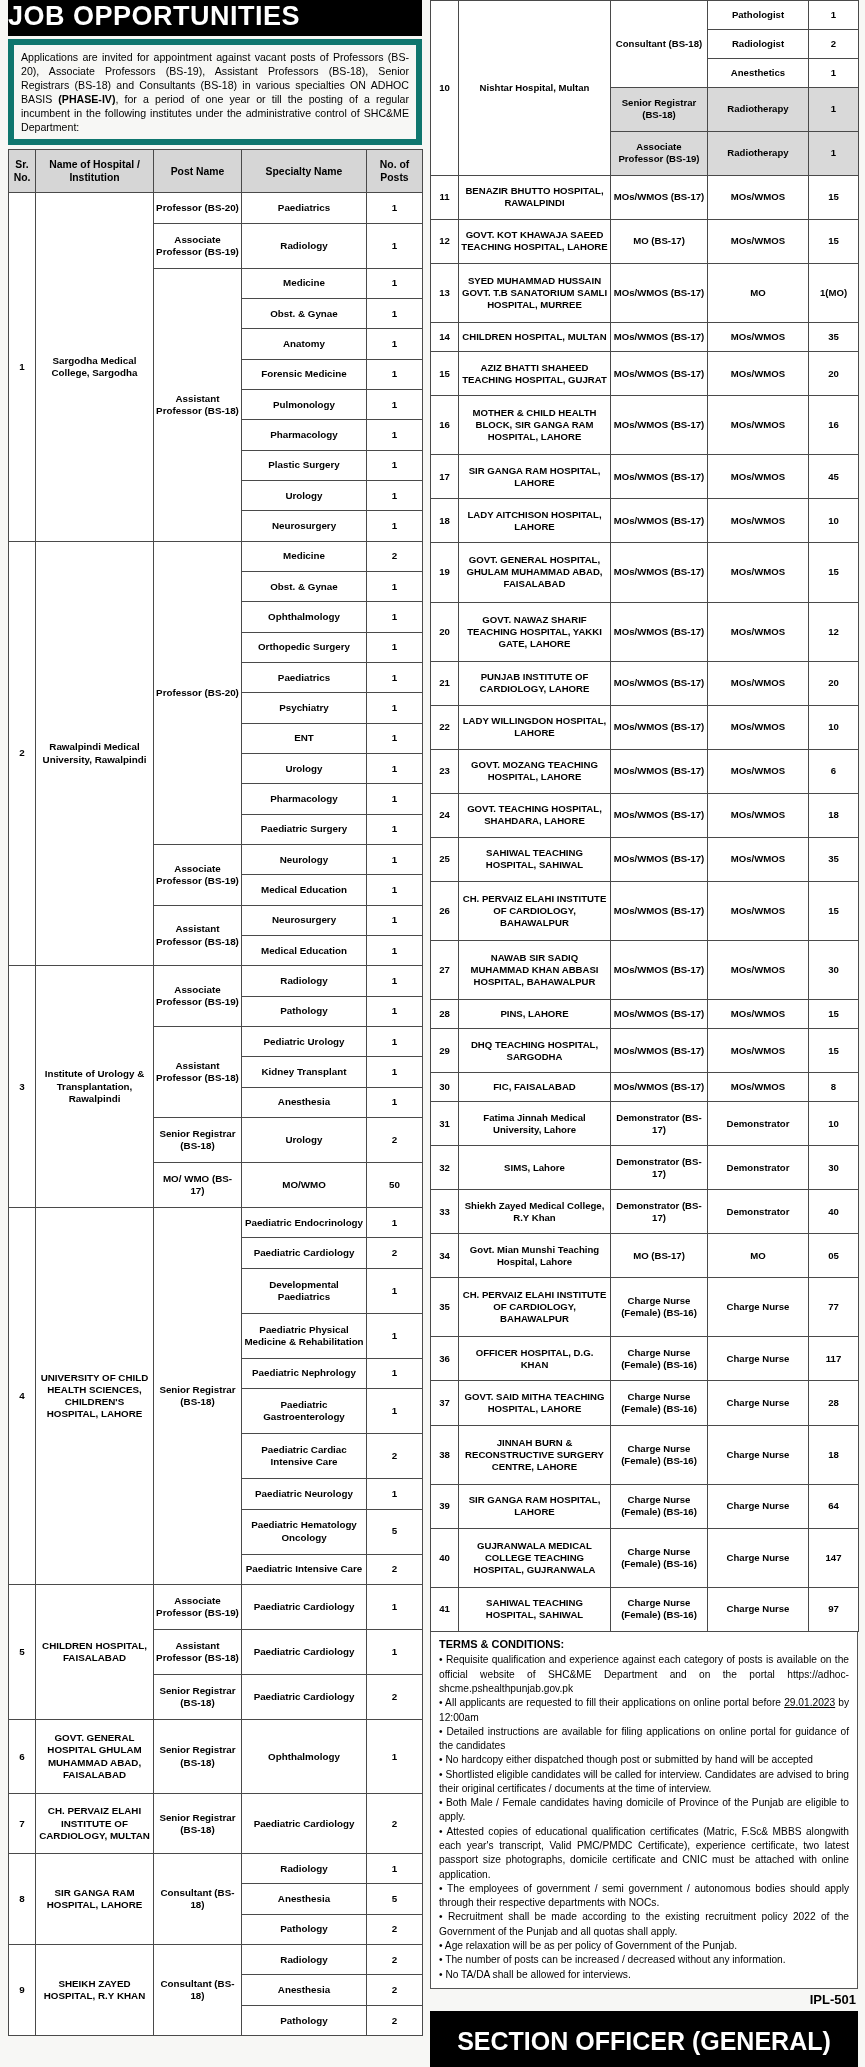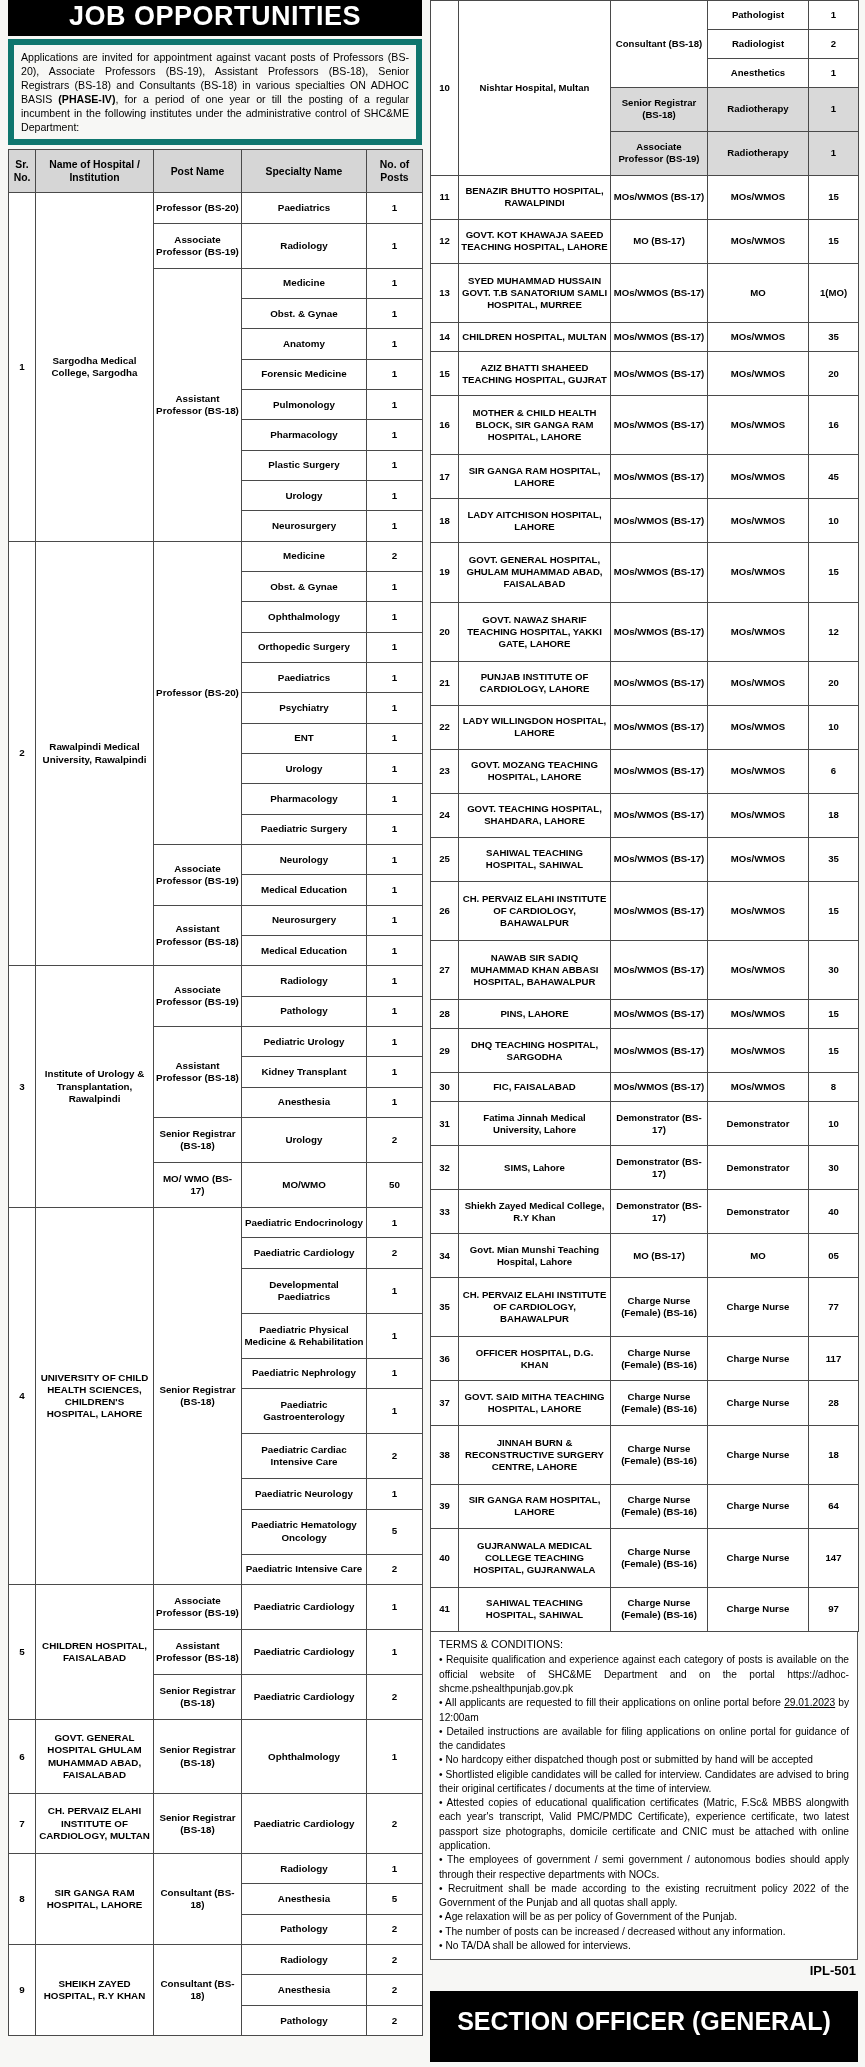--- a/index.html
+++ b/index.html
@@ -6,21 +6,21 @@
   body{
     width:865px;height:2067px;overflow:hidden;
     background:#f7f7f5;color:#000;
     font-family:"Liberation Sans", sans-serif;
   }
   .page{display:flex;padding:0 0 0 8px;box-sizing:border-box;}
   .col-left{width:414px;flex:none;margin-right:8px;}
   .col-right{width:428px;flex:none;}
 
   .title-banner{
-    background:#000;color:#fff;text-align:center;
+    background:#000;color:#fff;text-align:left;
     font-weight:bold;font-size:27px;letter-spacing:.5px;
     padding:1px 0 4px;
   }
   .intro-box{
     border:6px solid #0f766e;margin-top:3px;padding:5px 7px;
     font-size:10.6px;line-height:1.33;text-align:justify;
   }
 
   table{border-collapse:collapse;width:100%;table-layout:fixed;margin-top:4px;background:#fff;}
   td,th{
@@ -31,25 +31,25 @@
   th{background:#d6d6d6;font-size:10.4px;padding:8px 2px;}
   #left-table{height:1887px;}
   #right-table{margin-top:0;height:1632px;}
   #right-table td{font-size:9.6px;padding:5px 2px;}
   .shaded{background:#d9d9d9;}
 
   .terms{
     border:1px solid #555;border-top:none;background:#fff;
     padding:5px 8px 6px;font-size:10.2px;line-height:1.4;text-align:justify;
   }
-  .terms-heading{font-weight:normal;font-size:11px;margin-bottom:1px;}
+  .terms-heading{font-weight:bold;font-size:11px;margin-bottom:1px;}
   .term-item{margin:0;}
   .term-item u{text-underline-offset:1px;}
 
-  .ipl{ text-align:right;font-weight:bold;font-size:13px;padding:3px 2px 13px;}
+  .ipl{ text-align:right;font-weight:bold;font-size:13px;padding:3px 2px 4px;}
 
   .footer-box{
     background:#000;color:#fff;text-align:center;
     padding:16px 6px 18px;
   }
   .footer-line-1{font-size:25px;font-weight:bold;margin-bottom:8px;}
 </style>
 </head>
 <body>
 
@@ -583,20 +583,21 @@
         </tbody>
     </table>
     <div class="terms">
       <div class="terms-heading">TERMS &amp; CONDITIONS:</div>
       <div id="terms-list">
           <div class="term-item"><span>• </span>Requisite qualification and experience against each category of posts is available on the official website of SHC&amp;ME Department and on the portal https://adhoc-shcme.pshealthpunjab.gov.pk</div>
           <div class="term-item"><span>• </span>All applicants are requested to fill their applications on online portal before <u>29.01.2023</u> by 12:00am</div>
           <div class="term-item"><span>• </span>Detailed instructions are available for filing applications on online portal for guidance of the candidates</div>
           <div class="term-item"><span>• </span>No hardcopy either dispatched though post or submitted by hand will be accepted</div>
           <div class="term-item"><span>• </span>Shortlisted eligible candidates will be called for interview. Candidates are advised to bring their original certificates / documents at the time of interview.</div>
+          <div class="term-item"><span>• </span>Both Male / Female candidates having domicile of Province of the Punjab are eligible to apply.</div>
           <div class="term-item"><span>• </span>Attested copies of educational qualification certificates (Matric, F.Sc&amp; MBBS alongwith each year's transcript, Valid PMC/PMDC Certificate), experience certificate, two latest passport size photographs, domicile certificate and CNIC must be attached with online application.</div>
           <div class="term-item"><span>• </span>The employees of government / semi government / autonomous bodies should apply through their respective departments with NOCs.</div>
           <div class="term-item"><span>• </span>Recruitment shall be made according to the existing recruitment policy 2022 of the Government of the Punjab and all quotas shall apply.</div>
           <div class="term-item"><span>• </span>Age relaxation will be as per policy of Government of the Punjab.</div>
           <div class="term-item"><span>• </span>The number of posts can be increased / decreased without any information.</div>
           <div class="term-item"><span>• </span>No TA/DA shall be allowed for interviews.</div>
         </div>
     </div>
     <div class="ipl">IPL-501</div>
     <div class="footer-box">

